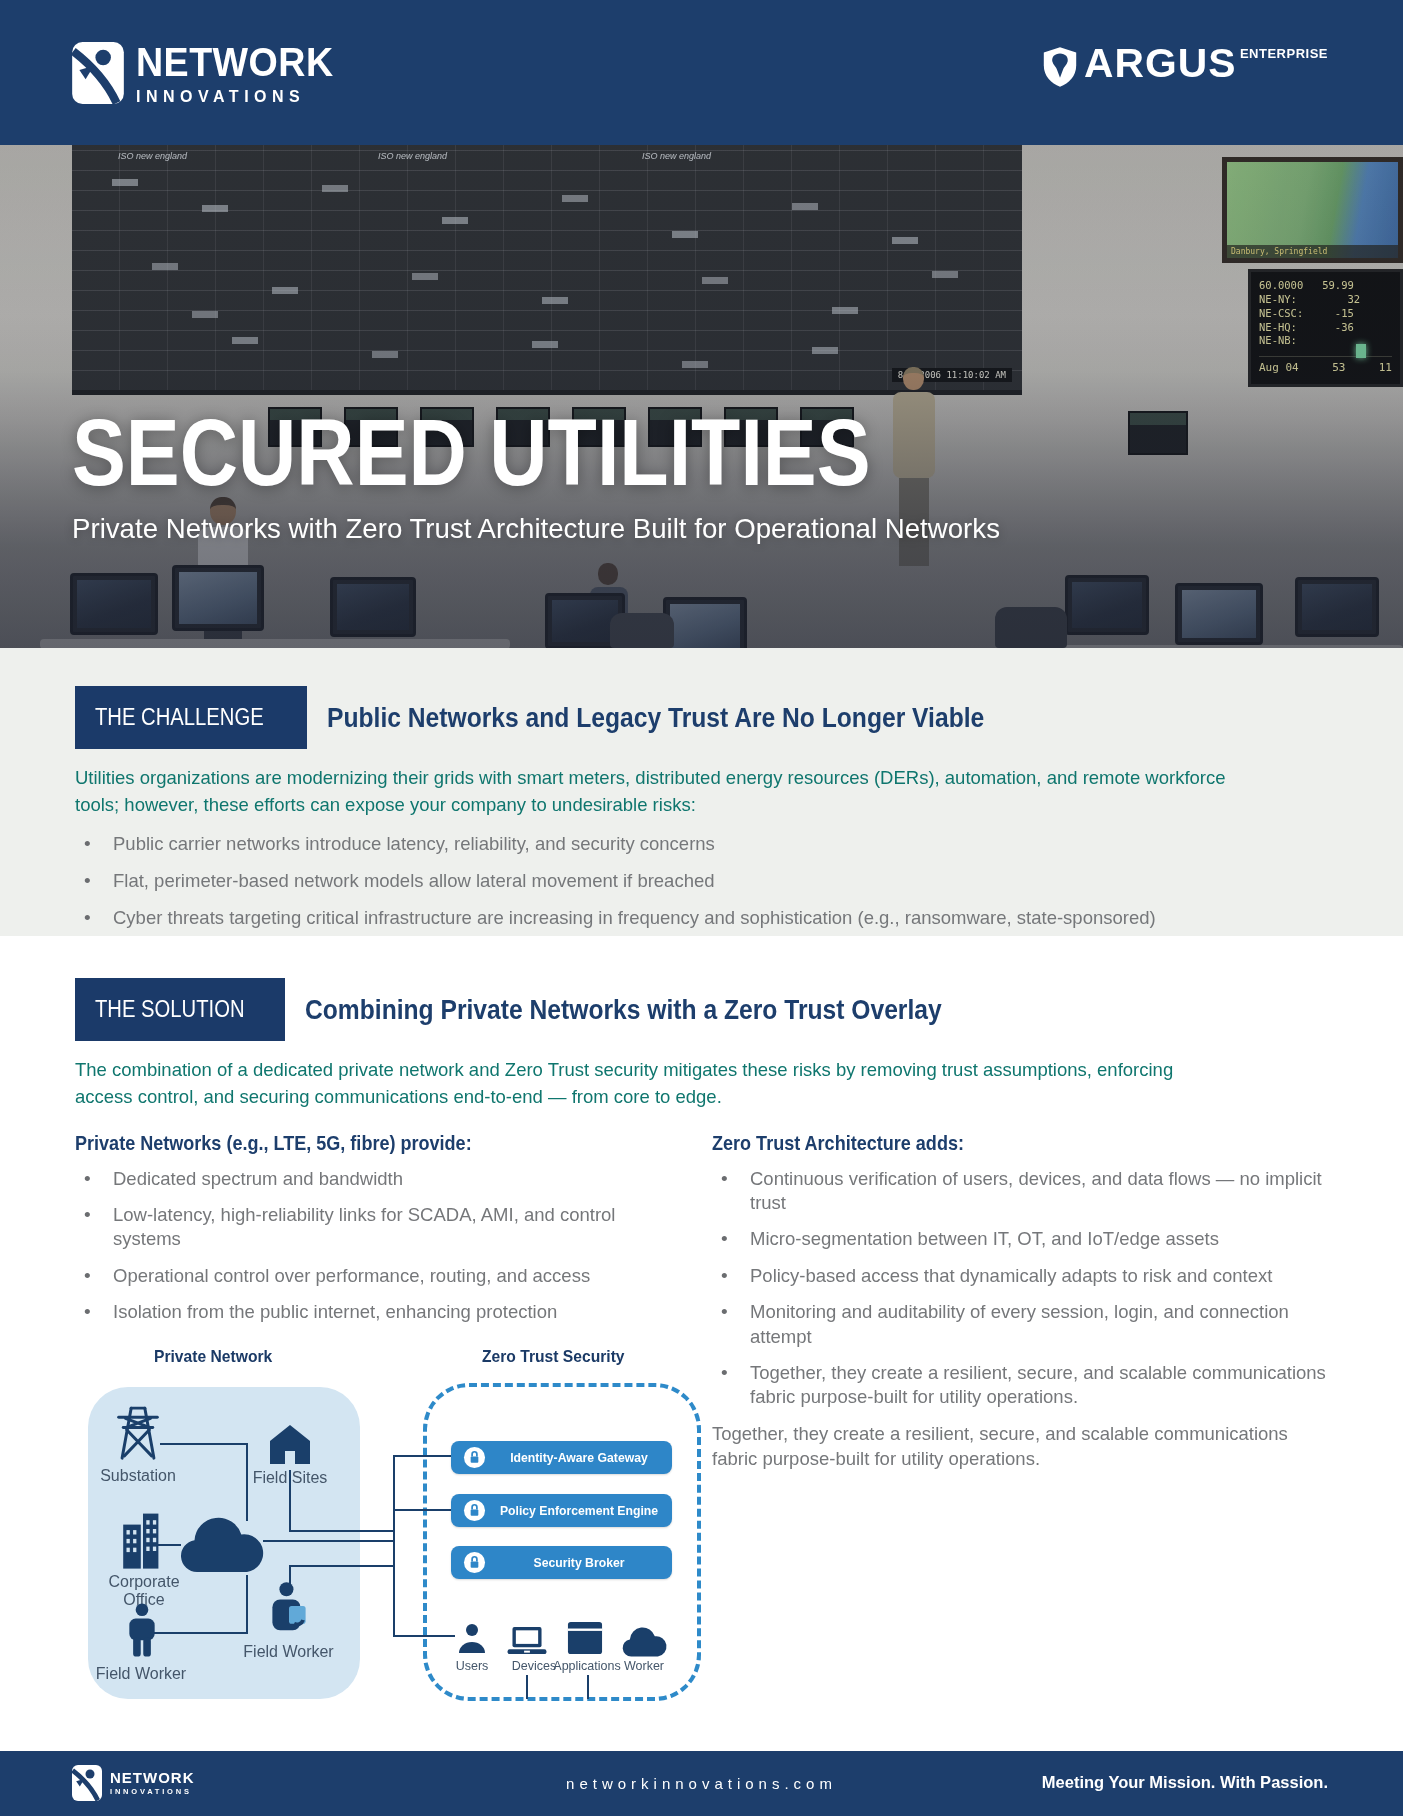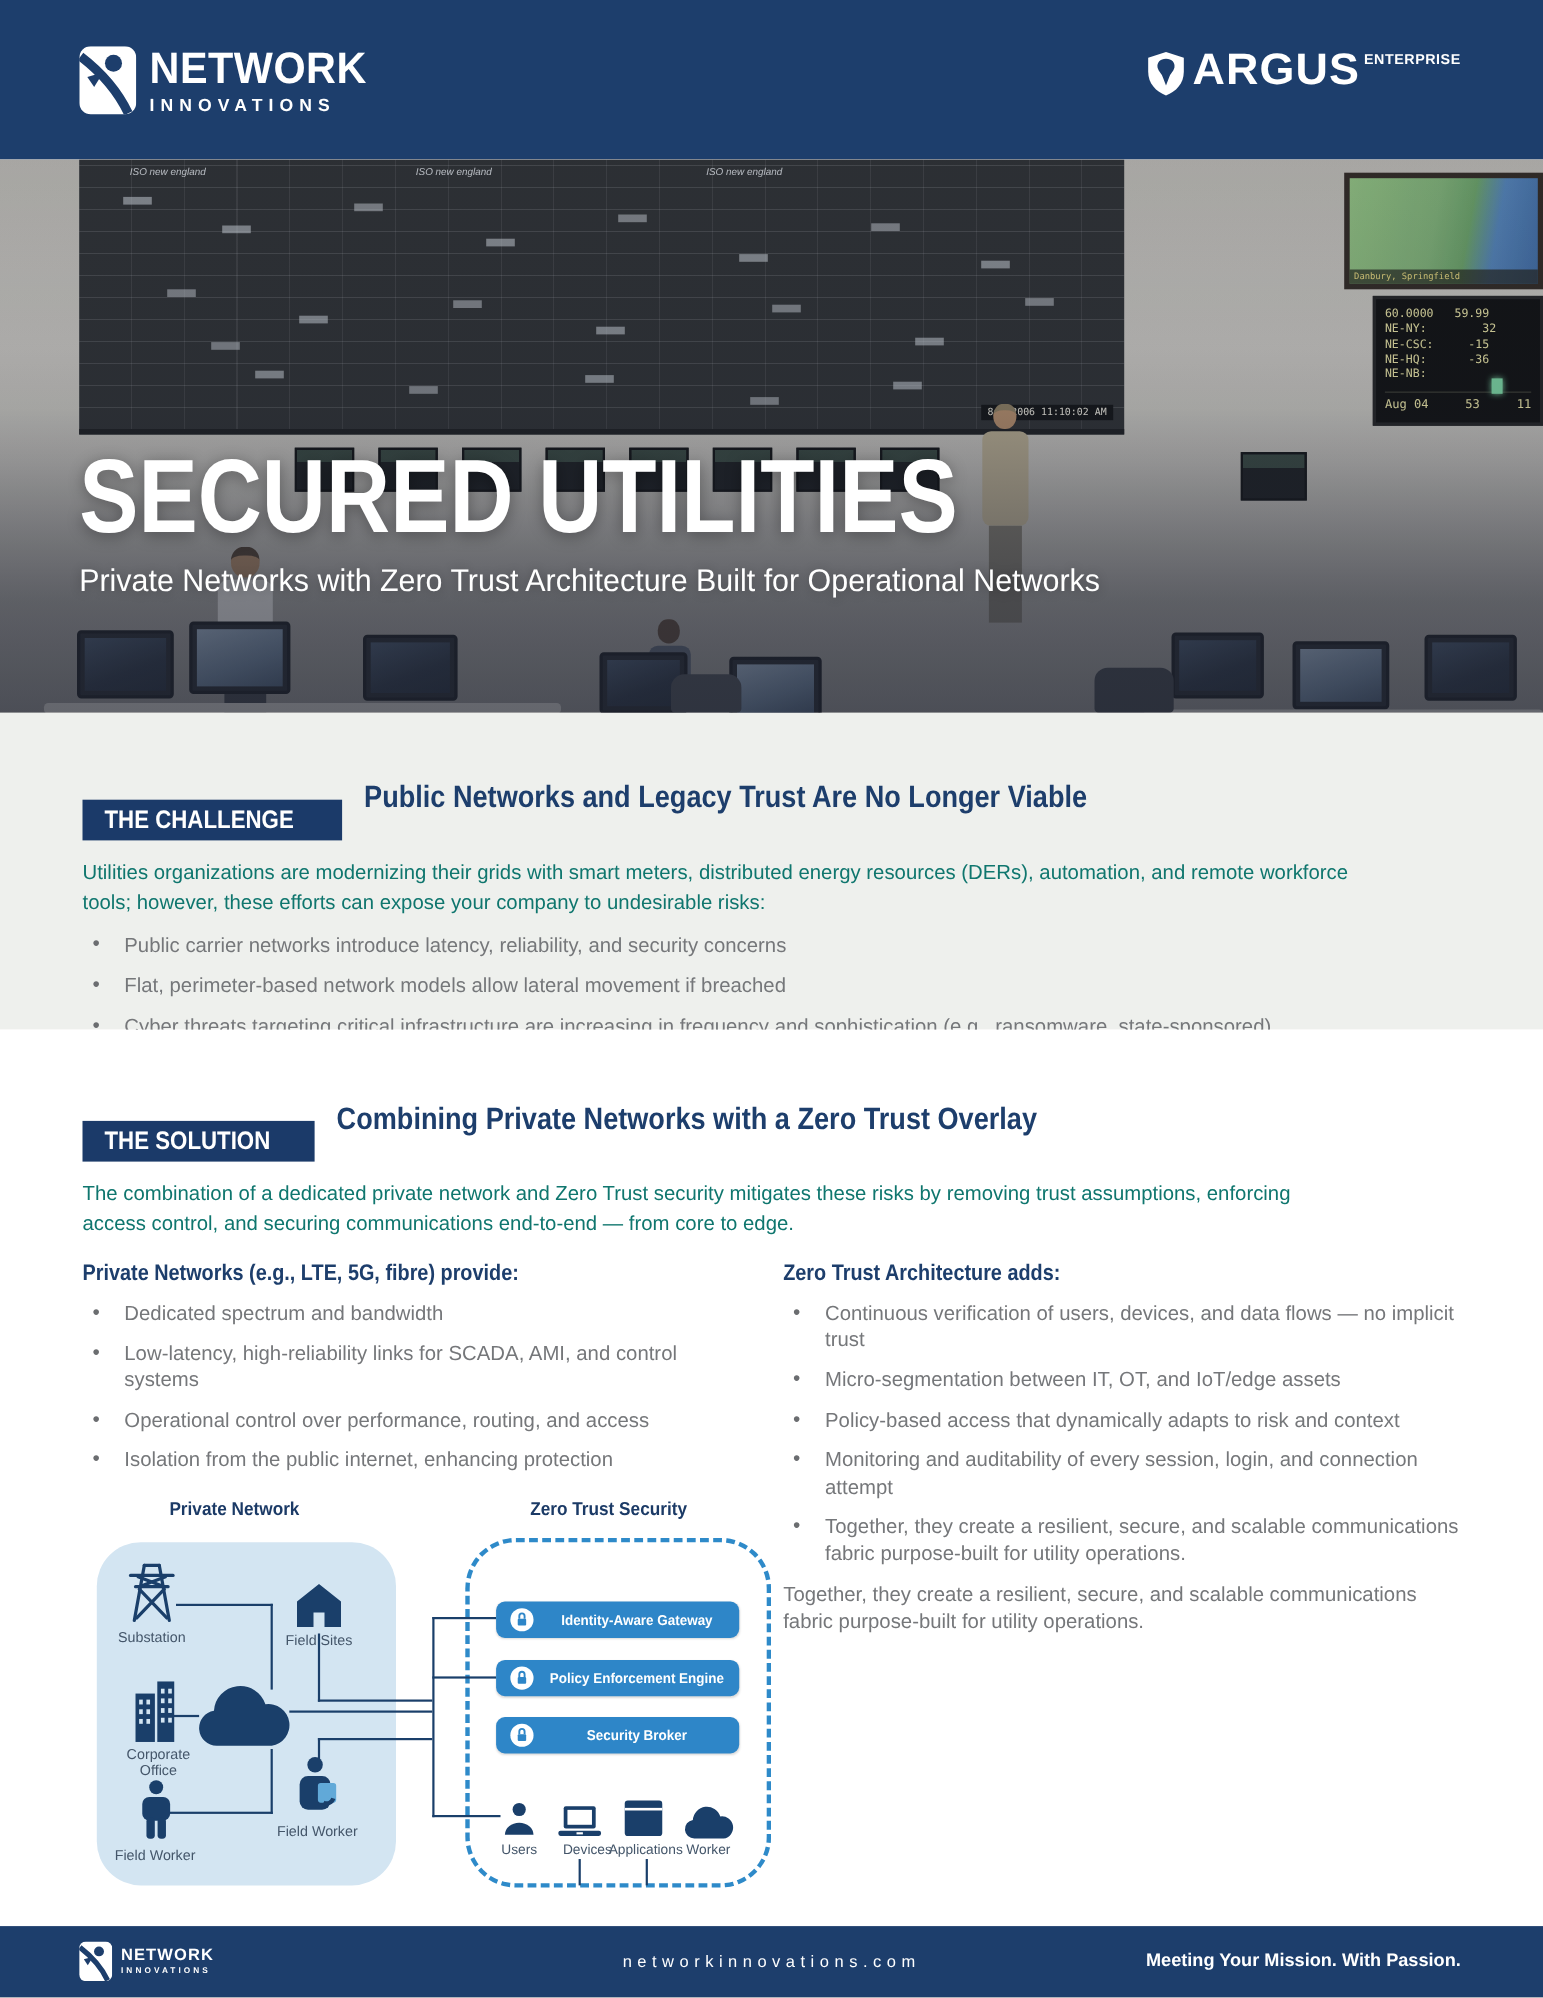--- a/index.html
+++ b/index.html
@@ -63,41 +63,41 @@
   .hero-caption { position:absolute; left:72px; top:264px; z-index:5; }
   .hero-caption h1 { color:#fff; font-size:95px; font-weight:800; line-height:.92; letter-spacing:0;
                      transform:scaleX(.85); transform-origin:0 50%; white-space:nowrap; text-shadow:0 2px 16px rgba(0,0,0,.35); }
   .hero-caption p { color:#fff; font-size:28.5px; font-weight:400; margin-top:16px; transform:scaleX(.97); transform-origin:0 50%;
                     white-space:nowrap; text-shadow:0 1px 10px rgba(0,0,0,.3); }
 
   
   .challenge { position:absolute; left:0; top:648px; width:1403px; height:288px; background:#eef0ed; padding:38px 75px 0; }
   .solution  { position:absolute; left:0; top:936px; width:1403px; height:815px; background:#fff; padding:42px 75px 0; }
   .sec-head { display:flex; align-items:center; }
-  .badge { background:#1b3a69; color:#fff; font-size:23px; font-weight:bold; padding:7px 20px; line-height:1;margin-top:41px; }
+  .badge { background:#1b3a69; color:#fff; font-size:23px; font-weight:normal; padding:20px 20px; line-height:1; }
   .sec-head h2 { color:#1d3e6c; font-size:28px; font-weight:bold; margin-left:20px; }
   .intro { color:#0f766e; font-size:18.5px; line-height:1.45; margin-top:16px; max-width:1160px; }
   ul.blist { list-style:none; margin-top:12px; }
   ul.blist li { position:relative; color:#75777a; font-size:18.5px; line-height:1.32; padding-left:38px; margin-top:13px; }
   ul.blist li::before { content:"\2022"; position:absolute; left:9px; top:-1px; color:#6b6d70; font-size:19px; }
   .cols { display:flex; margin-top:20px; }
   .col-left { width:545px; flex:none; }
   .col-right { width:618px; margin-left:92px; flex:none; }
   .col-h { color:#1d3e6c; font-size:20.5px; font-weight:bold; }
   .col-left ul.blist li, .col-right ul.blist li { font-size:18.5px; margin-top:12px; }
   .outro { color:#75777a; font-size:18.5px; line-height:1.35; margin-top:12px; }
 
   
   .diagram { position:relative; width:648px; height:402px; margin:18px 0 0 -12px; }
   .dg-title { position:absolute; top:4px; color:#1b3a66; font-size:17px; font-weight:bold; text-align:center; }
   .dg-title.left { left:10px; width:290px; } .dg-title.right { left:350px; width:292px; }
   .pn-box { position:absolute; left:25px; top:44px; width:272px; height:312px; background:#d3e5f2; border-radius:40px; }
   .zt-box { position:absolute; left:360px; top:40px; width:278px; height:318px; border:4px dashed #2e8ac9; border-radius:46px; }
   .node { position:absolute; }
-  .node-label { position:absolute; color:#44566a; font-size:13px; text-align:center; line-height:1.15; }
+  .node-label { position:absolute; color:#44566a; font-size:16px; text-align:center; line-height:1.15; }
   .ln { position:absolute; background:#1a3f6a; }
   .zt-btn { position:absolute; left:388px; width:221px; height:33px; background:#2e86c8; border-radius:8px;
             display:flex; align-items:center; padding-left:12px; box-shadow:0 1px 2px rgba(0,0,0,.15); }
   .zt-btn .lbl { flex:1; text-align:center; color:#fff; font-size:13px; font-weight:bold; transform:scaleX(.94); }
   .lock-svg { width:23px; height:23px; flex:none; }
   .asset-label { position:absolute; top:316px; color:#44566a; font-size:12.5px; text-align:center; }
 
   
   .footer { position:absolute; left:0; top:1751px; width:1403px; height:65px; background:#1d3e6c; }
   .f-logo { position:absolute; left:72px; top:14px; display:flex; gap:8px; align-items:center; }

